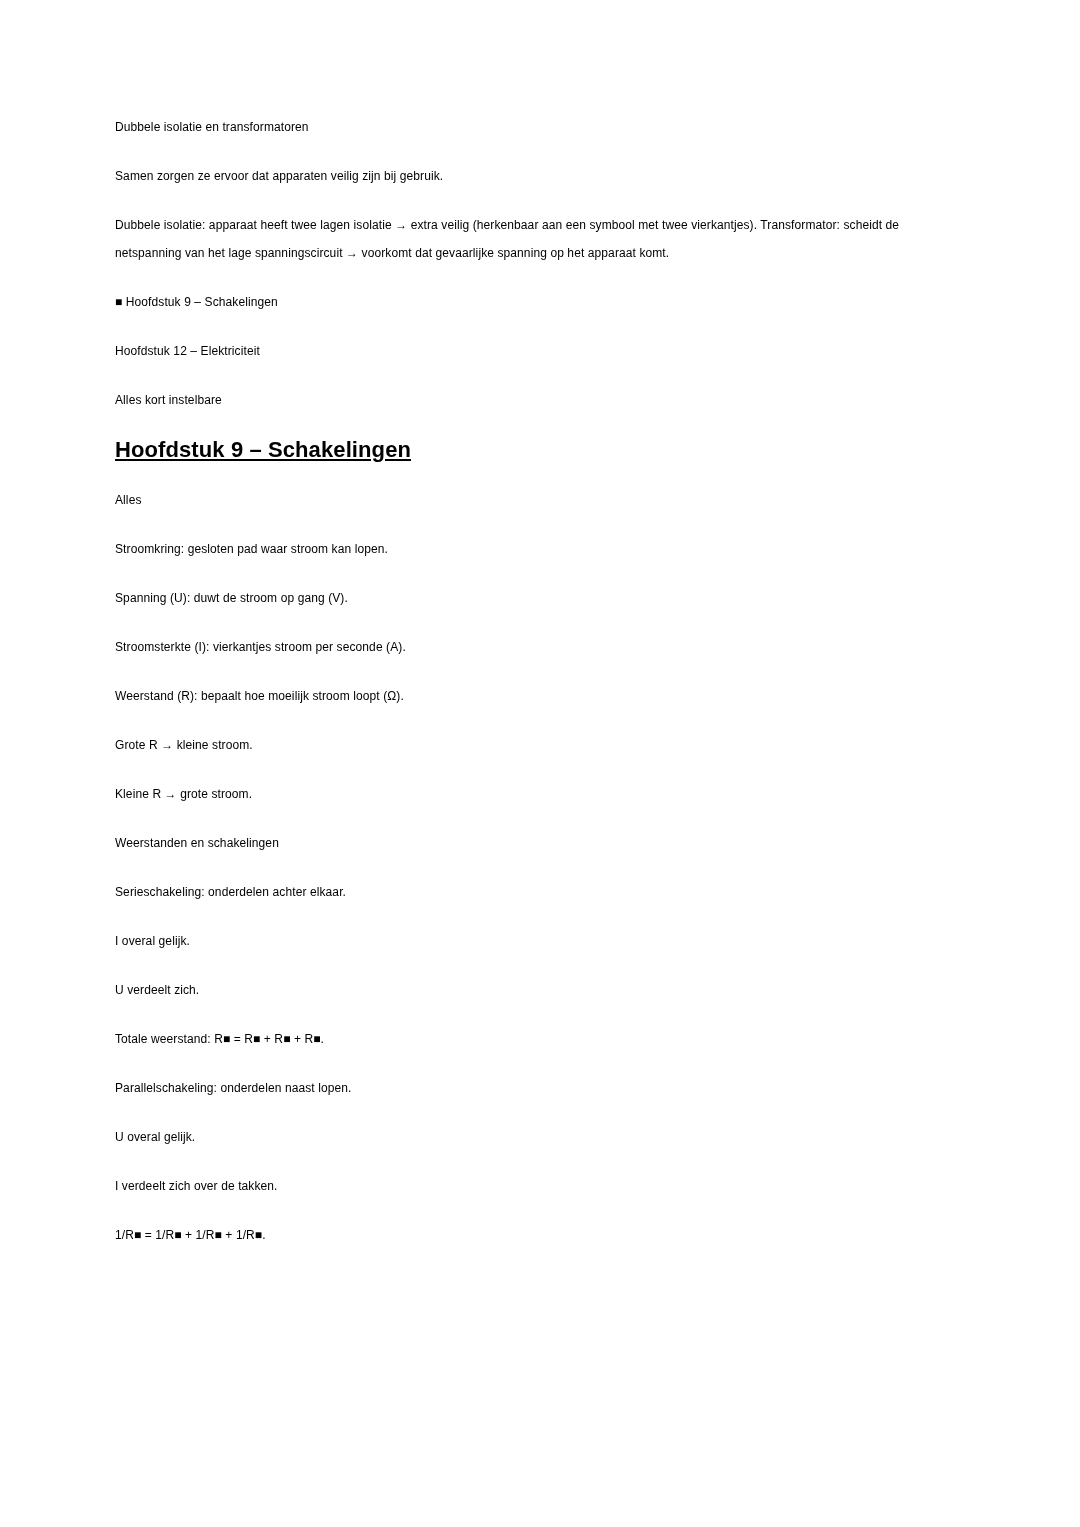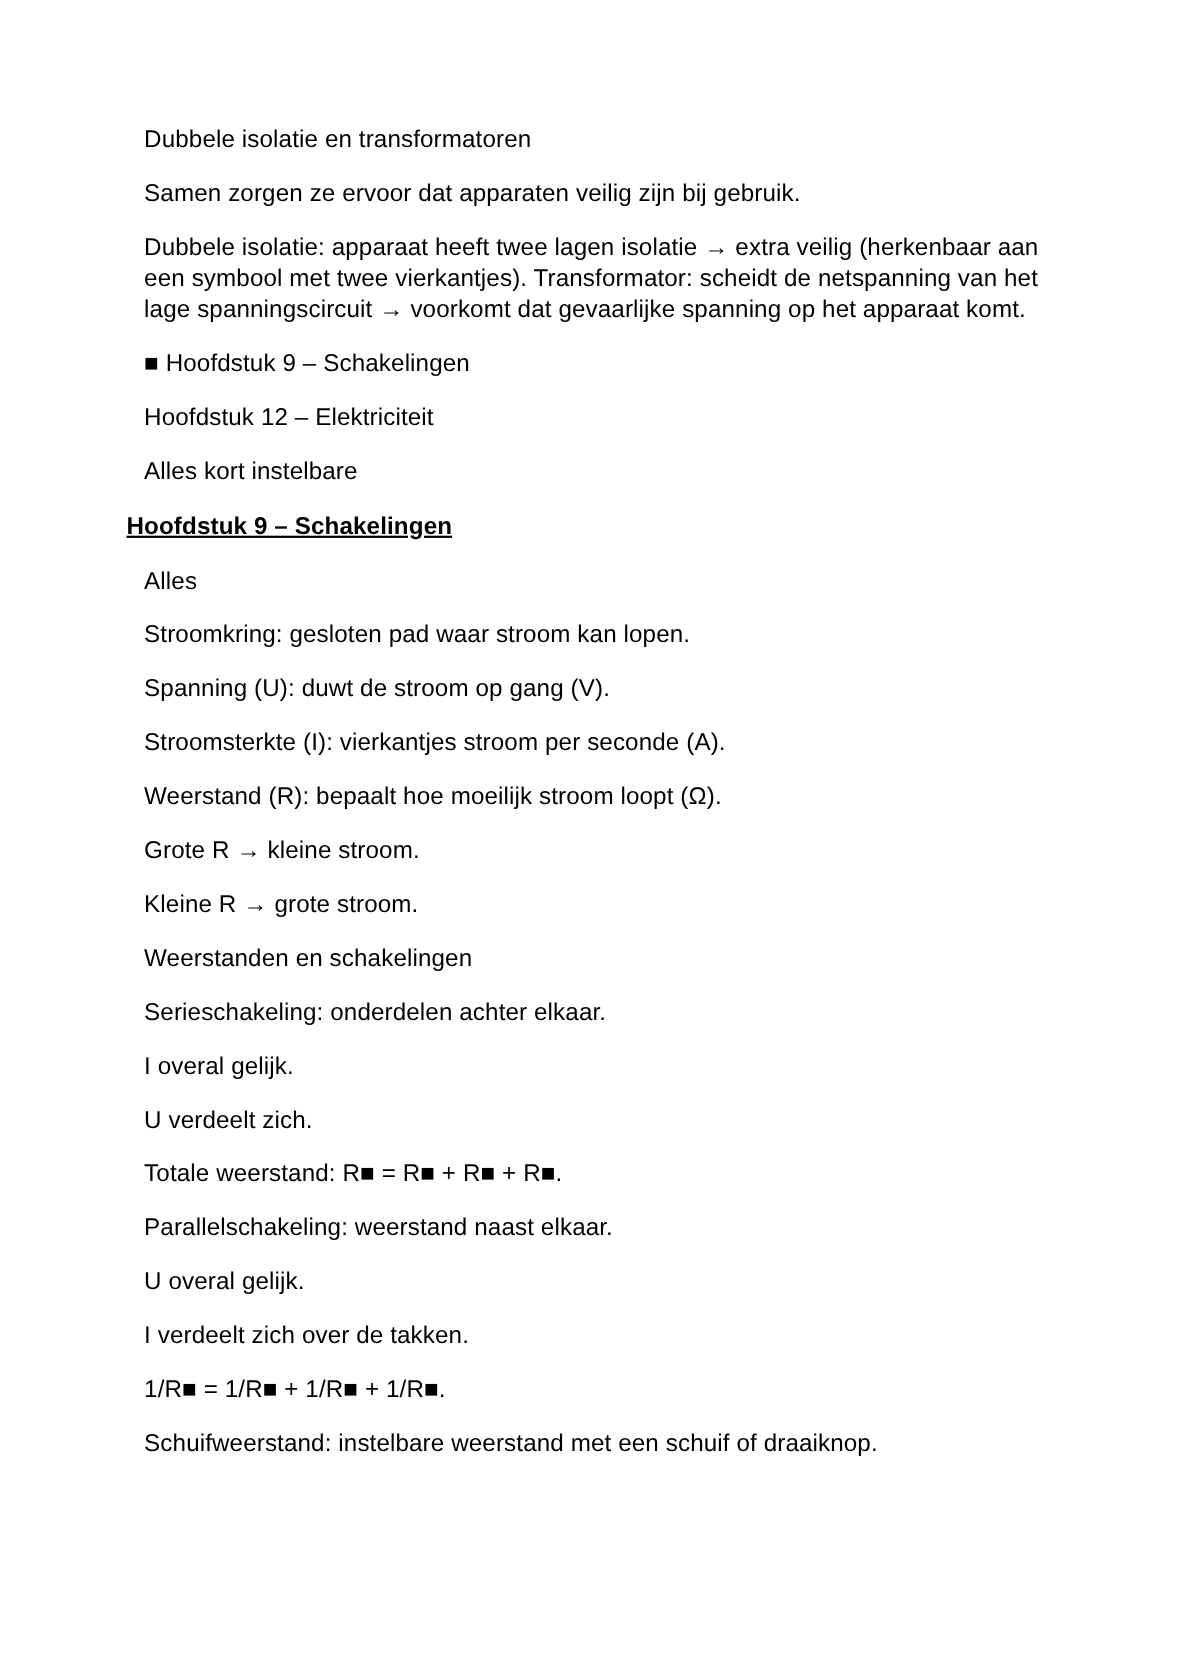--- a/index.html
+++ b/index.html
@@ -14,23 +14,23 @@
     color: #000000;
   }
   .page {
     width: 1080px;
     height: 1527px;
     background: #ffffff;
     padding: 113px 115px 40px 115px;
     overflow: hidden;
   }
   .para {
-    font-size: 22px;
+    font-size: 12px;
     line-height: 28px;
-    margin: 0 0 21px 16px;
+    margin: 0 0 21px 0;
     color: #000000;
     font-weight: 400;
     letter-spacing: 0.1px;
   }
   .heading {
     font-size: 22px;
     line-height: 30px;
     font-weight: 700;
     color: #000000;
     margin: 10px 0 21px 0;
@@ -54,18 +54,17 @@
   <p class="para">Spanning (U): duwt de stroom op gang (V).</p>
   <p class="para">Stroomsterkte (I): vierkantjes stroom per seconde (A).</p>
   <p class="para">Weerstand (R): bepaalt hoe moeilijk stroom loopt (Ω).</p>
   <p class="para">Grote R → kleine stroom.</p>
   <p class="para">Kleine R → grote stroom.</p>
   <p class="para">Weerstanden en schakelingen</p>
   <p class="para">Serieschakeling: onderdelen achter elkaar.</p>
   <p class="para">I overal gelijk.</p>
   <p class="para">U verdeelt zich.</p>
   <p class="para">Totale weerstand: R■ = R■ + R■ + R■.</p>
-  <p class="para">Parallelschakeling: weerstand naast elkaar.</p>
+  <p class="para">Parallelschakeling: onderdelen naast lopen.</p>
   <p class="para">U overal gelijk.</p>
   <p class="para">I verdeelt zich over de takken.</p>
   <p class="para">1/R■ = 1/R■ + 1/R■ + 1/R■.</p>
-  <p class="para">Schuifweerstand: instelbare weerstand met een schuif of draaiknop.</p>
 </div>
 
 </body></html>

